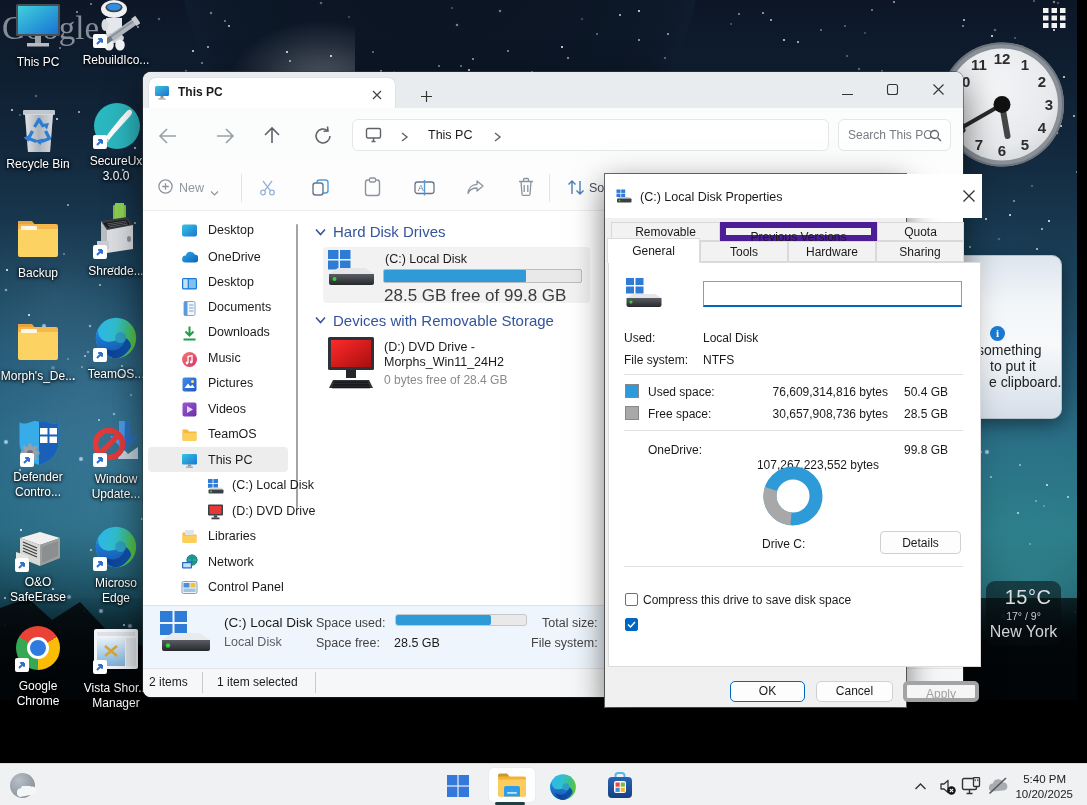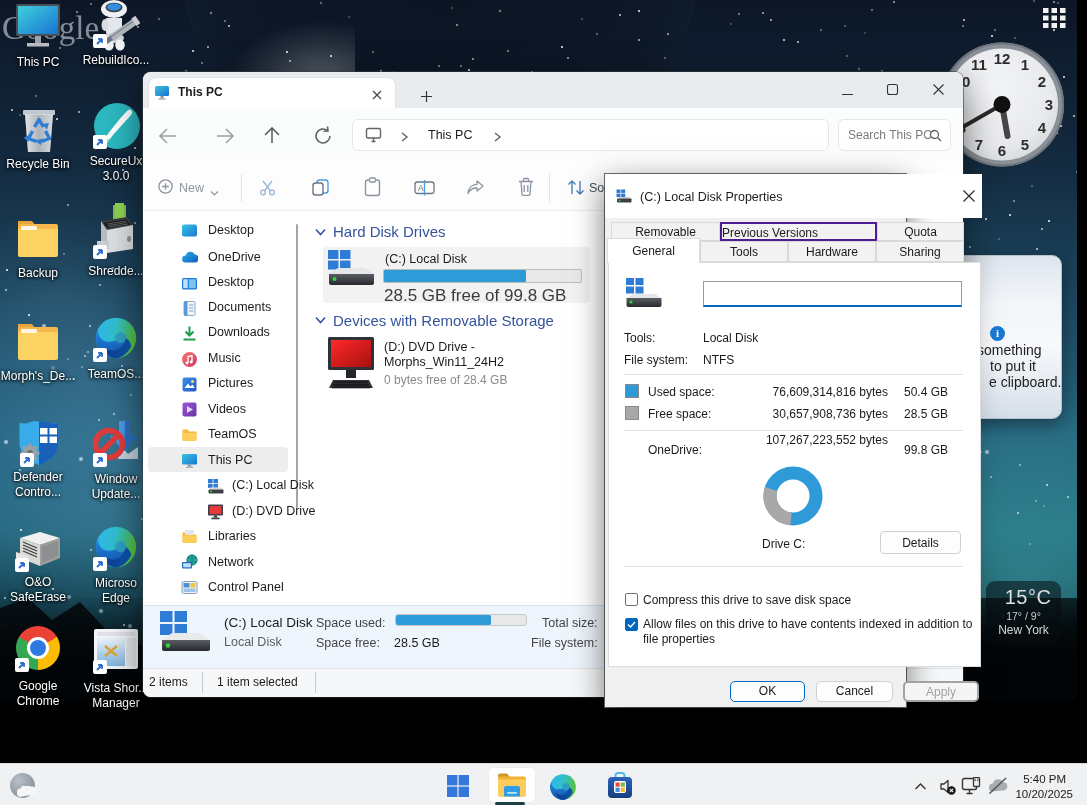--- a/index.html
+++ b/index.html
@@ -406,21 +406,21 @@
 <div class="abs" id="tooltip" style="left:896px;top:255px;width:166px;height:164px;z-index:5;border-radius:10px;border:1px solid #b9c2cc;background:linear-gradient(180deg,#dde5ee 0%,#f3f6f9 30%,#f7f9fb 55%,#d5dee8 100%);box-shadow:0 6px 18px rgba(0,0,0,.4);overflow:hidden;color:#222;">
  <div class="abs" style="left:93px;top:70px;width:15px;height:15px;border-radius:50%;background:#1a7ad4;color:#fff;font-size:11px;font-weight:bold;text-align:center;line-height:15px;font-family:'Liberation Serif',serif">i</div>
  <div class="abs" style="left:80px;top:86px;font-size:14px;">something</div>
  <div class="abs" style="left:93px;top:102px;font-size:14px;">to put it</div>
  <div class="abs" style="left:92px;top:118px;font-size:14px;">e clipboard.</div>
 </div>
 
 <div class="abs" id="weather" style="left:986px;top:581px;width:75px;height:64px;z-index:4;border-radius:9px;background:rgba(8,13,17,.55);color:#e6e8ea;text-align:center;">
  <div style="font-size:20px;margin-top:5px;padding-left:9px;letter-spacing:.5px;color:#dcdee0">15°C</div>
  <div style="font-size:10.5px;margin-top:1px;color:#c8cacc">17° / 9°</div>
- <div style="font-size:12px;margin-top:1px;color:#d3d5d7">New York</div>
+ <div style="font-size:16px;margin-top:1px;color:#d3d5d7">New York</div>
 </div>
 <div id="explorer" class="abs">
 
  <div class="abs" style="left:0;top:0;width:820px;height:36px;background:#e9ecee"></div>
  <div class="abs" style="left:5px;top:5px;width:248px;height:31px;background:#fff;border-radius:8px 8px 0 0;border:1px solid #e0e3e5;border-bottom:none"></div>
  <div class="abs" style="left:11px;top:13px"><svg width="16" height="15" viewBox="0 0 16 15">
         <rect x="1" y="1" width="14" height="10" rx="1.5" fill="url(#gpc2)"></rect>
         <rect x="6.5" y="11" width="3" height="2.2" fill="#8d9298"></rect>
         <rect x="4.5" y="13.2" width="7" height="1.5" fill="#a8adb2"></rect>
         <defs>
@@ -759,21 +759,21 @@
       <path d="M1 9.5 L3.5 8 H13 L15.5 9.5 Z" fill="#caccce"></path>
       <rect x="1" y="9.5" width="14.5" height="4" rx="0.8" fill="#3c4046"></rect>
       <circle cx="3.5" cy="11.5" r="0.9" fill="#35d435"></circle>
     </svg>
  <div class="abs" style="left:35px;top:16px;font-size:12.5px;color:#1b1b1b">(C:) Local Disk Properties</div>
  <svg class="abs" style="left:357px;top:15px" width="14" height="14" viewBox="0 0 14 14">
       <path d="M1.5 1.5 L12.5 12.5 M12.5 1.5 L1.5 12.5" stroke="#333" stroke-width="1.3"></path>
     </svg>
 
  <div class="abs" style="left:6px;top:48px;width:109px;height:19px;background:#f2f2f2;border:1px solid #d9d9d9;text-align:center;line-height:18px">Removable</div>
- <div class="abs" style="left:115px;top:48px;width:157px;height:19px;background:#f2f2f2;border:2px solid #4c1d95;line-height:18px">Previous Versions</div>
+ <div class="abs" style="left:115px;top:48px;width:157px;height:19px;background:#f2f2f2;border:6px solid #4c1d95;text-align:center;line-height:18px">Previous Versions</div>
  <div class="abs" style="left:272px;top:48px;width:87px;height:19px;background:#f2f2f2;border:1px solid #d9d9d9;text-align:center;line-height:18px">Quota</div>
  <div class="abs" style="left:95px;top:67px;width:88px;height:21px;background:#f2f2f2;border:1px solid #d9d9d9;text-align:center;line-height:20px">Tools</div>
  <div class="abs" style="left:183px;top:67px;width:88px;height:21px;background:#f2f2f2;border:1px solid #d9d9d9;text-align:center;line-height:20px">Hardware</div>
  <div class="abs" style="left:271px;top:67px;width:88px;height:21px;background:#f2f2f2;border:1px solid #d9d9d9;text-align:center;line-height:20px">Sharing</div>
 
  <div class="abs" style="left:3px;top:88px;width:373px;height:405px;background:#fff;border:1px solid #dcdcdc"></div>
  <div class="abs" style="left:2px;top:64px;width:93px;height:25px;background:#fff;border:1px solid #dcdcdc;border-bottom:none;text-align:center;line-height:24px">General</div>
  <svg class="abs" style="left:20px;top:103px" width="38px" height="32" viewBox="0 0 38 32">
       <g fill="#2e7cd6">
         <rect x="1" y="1" width="8" height="7"></rect>
@@ -785,53 +785,52 @@
       <path d="M1.5 21 H36.5 V28 a2 2 0 0 1-2 2 H3.5 a2 2 0 0 1-2-2 Z" fill="url(#gdsk3)"></path>
       <circle cx="6" cy="25" r="1.6" fill="#35d435"></circle>
       <defs>
         <linearGradient id="gdsk3" x1="0" y1="0" x2="0" y2="1">
           <stop offset="0" stop-color="#5a5e64"></stop>
           <stop offset="1" stop-color="#26282c"></stop>
         </linearGradient>
       </defs>
     </svg>
  <div class="abs" style="left:98px;top:107px;width:259px;height:26px;background:#fff;border:1px solid #999;border-bottom:2px solid #0067c0"></div>
- <div class="abs" style="left:19px;top:157px">Tools:</div>
+ <div class="abs" style="left:19px;top:157px">Used:</div>
  <div class="abs" style="left:98px;top:157px">Local Disk</div>
  <div class="abs" style="left:19px;top:179px">File system:</div>
  <div class="abs" style="left:98px;top:179px">NTFS</div>
  <div class="abs" style="left:19px;top:200px;width:339px;height:1px;background:#e0e0e0"></div>
  <div class="abs" style="left:20px;top:210px;width:14px;height:14px;background:#2e9bd8;border:1px solid #888"></div>
  <div class="abs" style="left:43px;top:211px">Used space:</div>
  <div class="abs" style="left:143px;top:211px;width:140px;text-align:right">76,609,314,816 bytes</div>
  <div class="abs" style="left:283px;top:211px;width:60px;text-align:right">50.4 GB</div>
  <div class="abs" style="left:20px;top:232px;width:14px;height:14px;background:#a9a9a9;border:1px solid #888"></div>
  <div class="abs" style="left:43px;top:233px">Free space:</div>
  <div class="abs" style="left:143px;top:233px;width:140px;text-align:right">30,657,908,736 bytes</div>
  <div class="abs" style="left:283px;top:233px;width:60px;text-align:right">28.5 GB</div>
  <div class="abs" style="left:19px;top:256px;width:339px;height:1px;background:#e0e0e0"></div>
  <div class="abs" style="left:43px;top:269px">OneDrive:</div>
- <div class="abs" style="left:143px;top:259px;width:140px;text-align:right">107,267,223,552 bytes</div>
+ <div class="abs" style="left:143px;top:284px;width:140px;text-align:center">107,267,223,552 bytes</div>
  <div class="abs" style="left:283px;top:269px;width:60px;text-align:right">99.8 GB</div>
  <svg class="abs" style="left:156px;top:290px" width="64" height="64" viewBox="0 0 64 64">
       <circle cx="32" cy="32" r="23" fill="none" stroke="#2e9bd8" stroke-width="13"></circle>
       <path d="M30 54.9 A23 23 0 0 1 10.1 24.9" fill="none" stroke="#a8a8a8" stroke-width="13"></path>
     </svg>
  <div class="abs" style="left:157px;top:363px">Drive C:</div>
  <div class="abs" style="left:275px;top:357px;width:81px;height:23px;background:#fdfdfd;border:1px solid #d0d0d0;border-radius:4px;text-align:center;line-height:22px">Details</div>
  <div class="abs" style="left:19px;top:392px;width:339px;height:1px;background:#e0e0e0"></div>
  <div class="abs" style="left:20px;top:419px;width:13px;height:13px;background:#fff;border:1px solid #707070;border-radius:2px"></div>
  <div class="abs" style="left:38px;top:419px">Compress this drive to save disk space</div>
  <div class="abs" style="left:20px;top:444px;width:13px;height:13px;background:#0067c0;border:1px solid #0067c0;border-radius:2px"><svg width="11" height="11" viewBox="0 0 11 11">
         <path d="M2 5.5 L4.5 8 L9 3" stroke="#fff" stroke-width="1.4" fill="none"></path>
       </svg></div>
- <div class="abs" style="left:38px;top:443px;line-height:14.5px">Allow files on this drive to have contents indexed in addition to<br>file properties</div>
  <div class="abs" style="left:125px;top:507px;width:75px;height:21px;background:#fdfdfd;border:1.5px solid #0067c0;border-radius:5px;text-align:center;line-height:19px">OK</div>
  <div class="abs" style="left:211px;top:507px;width:77px;height:21px;background:#fdfdfd;border:1px solid #d0d0d0;border-radius:5px;text-align:center;line-height:19px">Cancel</div>
- <div class="abs" style="left:298px;top:507px;width:76px;height:21px;background:#f5f5f5;border:2px solid #a3a3a3;border-radius:5px;text-align:center;line-height:19px;color:#a2a2a2">Apply</div>
+ <div class="abs" style="left:298px;top:507px;width:76px;height:21px;background:#f5f5f5;border:4px solid #a3a3a3;border-radius:5px;text-align:center;line-height:19px;color:#a2a2a2">Apply</div>
 </div>
 <div id="taskbar" class="abs">
  <div class="abs" style="left:10px;top:9px;width:25px;height:25px;border-radius:50%;background:radial-gradient(circle at 35% 30%,#b8bfc6,#8d969e 70%,#7a838b)"></div>
  <svg class="abs" style="left:17px;top:22px" width="20" height="12" viewBox="0 0 20 12">
       <path d="M3 11 a4.5 4.5 0 0 1 1-8.8 a5.5 5.5 0 0 1 10-1.5 a4 4 0 0 1 2 7.8 z" fill="#f4f6f8"></path>
     </svg>
  <svg class="abs" style="left:447px;top:11px" width="22" height="22" viewBox="0 0 22 22">
       <g fill="#3578dc">
         <rect x="0" y="0" width="10.4" height="10.4"></rect>
         <rect x="11.6" y="0" width="10.4" height="10.4"></rect>

